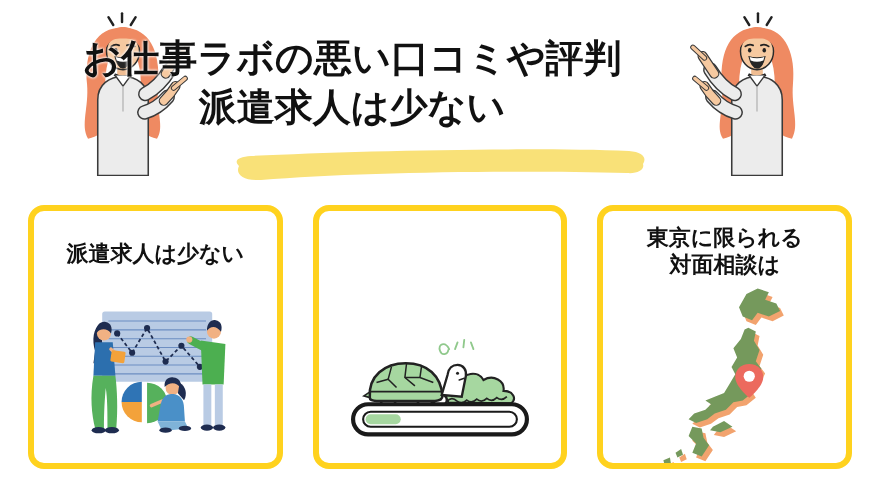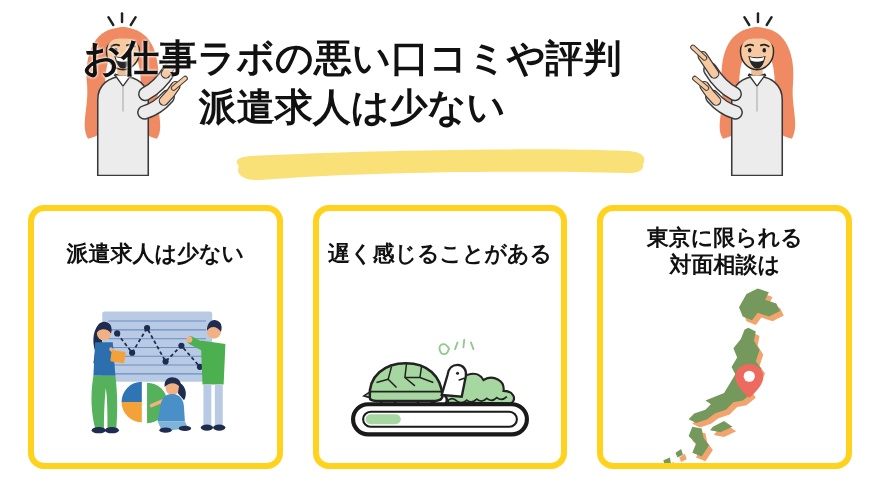--- a/index.html
+++ b/index.html
@@ -180,21 +180,20 @@
             <path d="M103,130 L134,130 L138,138 L108,141 Z" fill="#7fb3d8"></path>
             <ellipse cx="134" cy="138" rx="7" ry="3" fill="#1e2c50"></ellipse>
             <ellipse cx="112" cy="140" rx="7" ry="3" fill="#1e2c50"></ellipse>
           </g>
         </svg>
       </div>
     </div>
 
     <div class="card">
       <div class="card-title">
-        <span>遅く感じることがある</span>
       </div>
       <div class="card-illus bottom">
         <svg width="184" height="117" viewBox="0 0 220 140">
           <g stroke="#90c98c" stroke-width="2.2" fill="none" stroke-linecap="round">
             <path d="M121,30 C116,20 107,24 110,32 C112,38 119,37 120,31"></path>
             <path d="M131,22 L128,30"></path>
               <path d="M139,19 L138,28"></path>
               <path d="M147,22 L150,30"></path>
           </g>
           <g>

